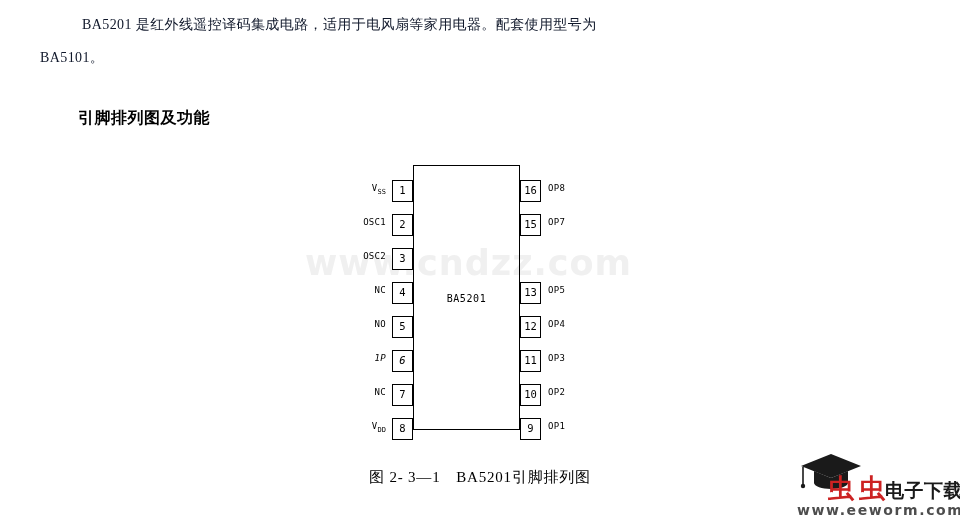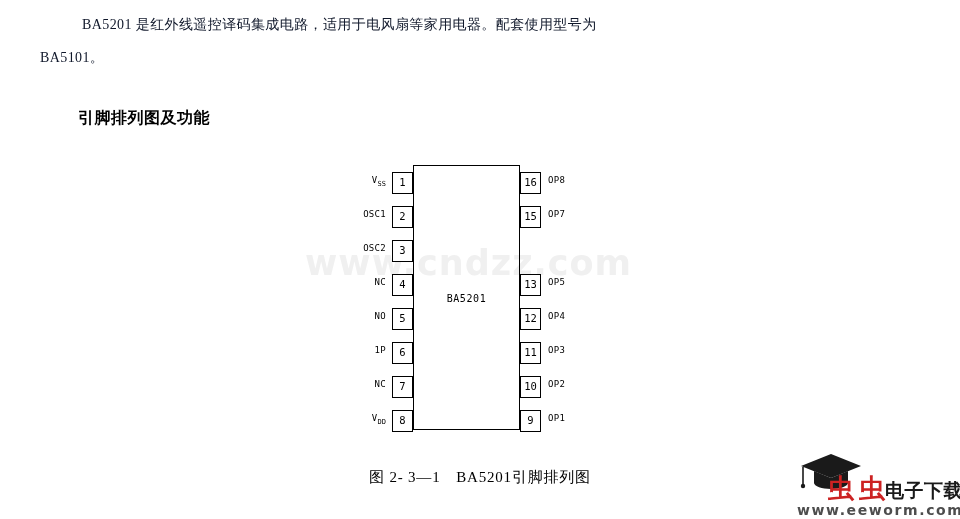--- a/index.html
+++ b/index.html
@@ -67,20 +67,21 @@
     text-align: center;
     font-family: "DejaVu Sans Mono", "Liberation Mono", monospace;
     font-size: 10px;
     letter-spacing: 0.6px;
     color: #000;
   }
 
   .pin {
     position: absolute;
     height: 22px;
+    margin-top: 8px;
   }
   .pin-box {
     position: absolute;
     top: 0;
     width: 21px;
     height: 22px;
     border: 1.5px solid #000;
     box-sizing: border-box;
     font-family: "DejaVu Sans Mono", "Liberation Mono", monospace;
     font-size: 10.5px;
@@ -218,21 +219,21 @@
     <span class="pin-box">3</span>
   </div>
   <div class="pin left" style="top:124px;">
     <span class="pin-label">NC</span>
     <span class="pin-box">4</span>
   </div>
   <div class="pin left" style="top:158px;">
     <span class="pin-label">NO</span>
     <span class="pin-box">5</span>
   </div>
-  <div class="pin left" style="top:192px;">
+  <div class="pin left" style="top:192px;font-style:italic;">
     <span class="pin-label">1P</span>
     <span class="pin-box">6</span>
   </div>
   <div class="pin left" style="top:226px;">
     <span class="pin-label">NC</span>
     <span class="pin-box">7</span>
   </div>
   <div class="pin left" style="top:260px;">
     <span class="pin-label">V<sub>DD</sub></span>
     <span class="pin-box">8</span>

